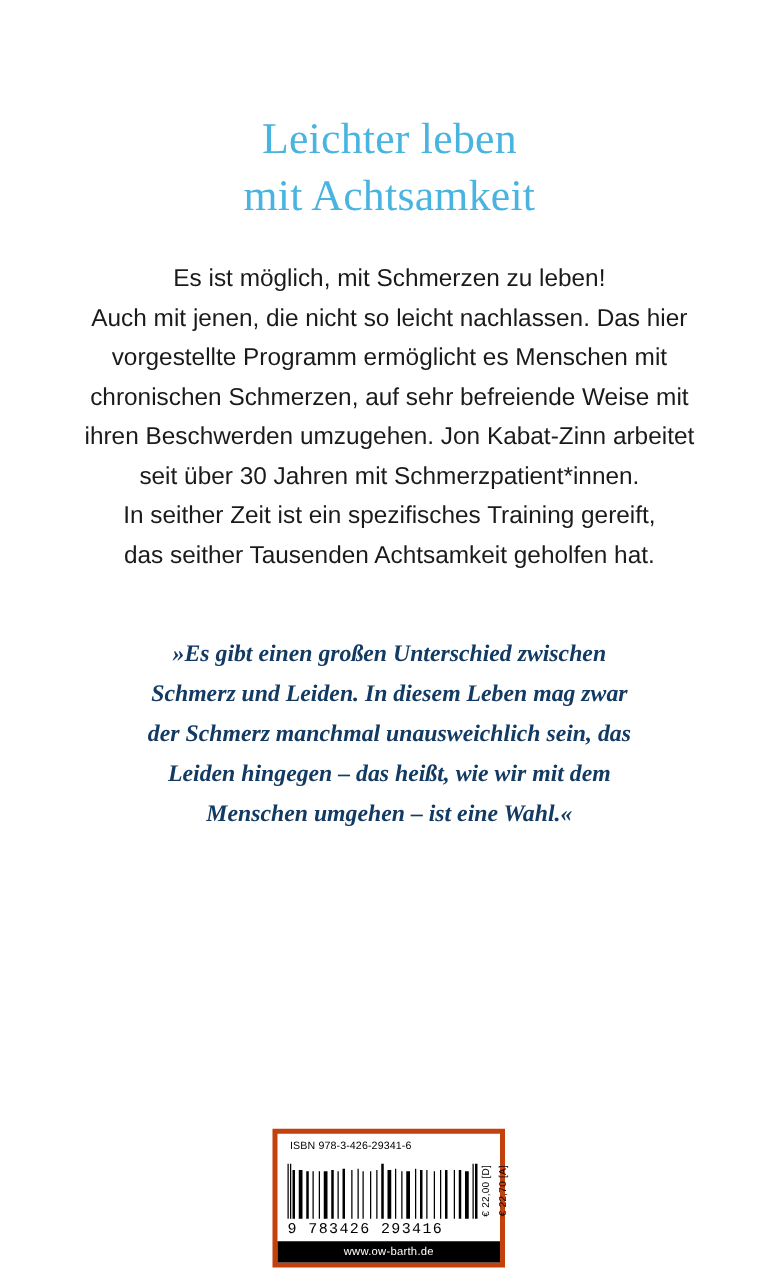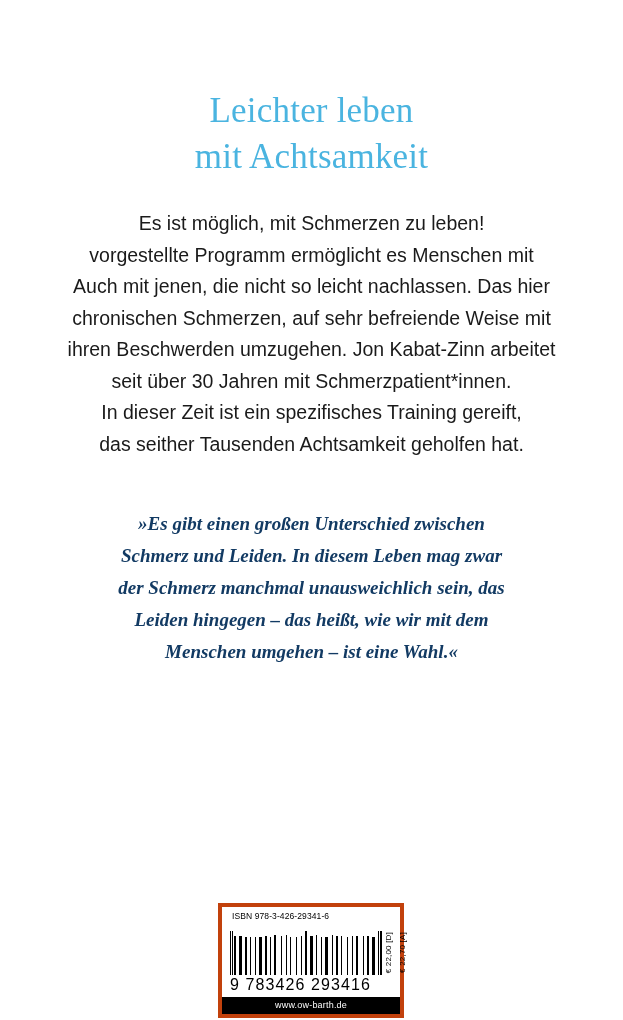--- a/index.html
+++ b/index.html
@@ -132,22 +132,22 @@
   .price-rot {
     writing-mode: vertical-rl;
     transform: rotate(180deg);
     font-family: "Liberation Sans", sans-serif;
     font-size: 8px;
     letter-spacing: 0.2px;
     line-height: 1.5;
     color: #000;
   }
   .barcode-digits {
-    font-family: Liberation Sans, sans-serif;
-    font-size: 16px;
+    font-family: Liberation Mono, monospace;
+    font-size: 12px;
     letter-spacing: 1.1px;
     color: #000000;
     padding: 1px 0 3px 8px;
   }
   .url-bar {
     background: #000000;
     color: #ffffff;
     font-family: "Liberation Sans", sans-serif;
     font-size: 9px;
     text-align: center;
@@ -160,26 +160,26 @@
 
 <div class="page">
 
   <div class="headline">
     <span class="hl-line">Leichter leben</span>
     <span class="hl-line">mit Achtsamkeit</span>
   </div>
 
   <div class="blurb">
     <span class="b-line">Es ist möglich, mit Schmerzen zu leben!</span>
+    <span class="b-line">Auch mit jenen, die nicht so leicht nachlassen. Das hier</span>
     <span class="b-line">vorgestellte Programm ermöglicht es Menschen mit</span>
-    <span class="b-line">Auch mit jenen, die nicht so leicht nachlassen. Das hier</span>
     <span class="b-line">chronischen Schmerzen, auf sehr befreiende Weise mit</span>
     <span class="b-line">ihren Beschwerden umzugehen. Jon Kabat-Zinn arbeitet</span>
     <span class="b-line">seit über 30 Jahren mit Schmerzpatient*innen.</span>
-    <span class="b-line">In dieser Zeit ist ein spezifisches Training gereift,</span>
+    <span class="b-line">In seither Zeit ist ein spezifisches Training gereift,</span>
     <span class="b-line">das seither Tausenden Achtsamkeit geholfen hat.</span>
   </div>
 
   <div class="quote">
     <span class="q-line">»Es gibt einen großen Unterschied zwischen</span>
     <span class="q-line">Schmerz und Leiden. In diesem Leben mag zwar</span>
     <span class="q-line">der Schmerz manchmal unausweichlich sein, das</span>
     <span class="q-line">Leiden hingegen – das heißt, wie wir mit dem</span>
     <span class="q-line">Menschen umgehen – ist eine Wahl.«</span>
   </div>

